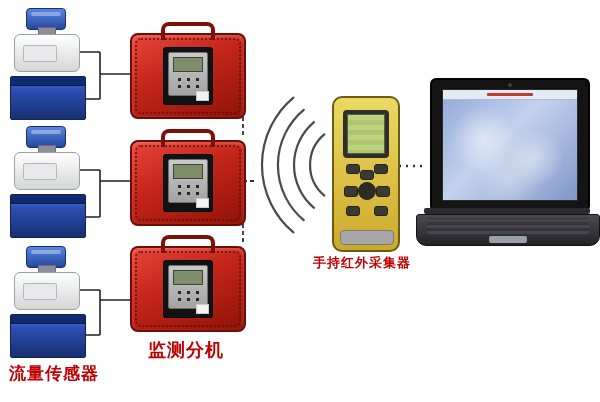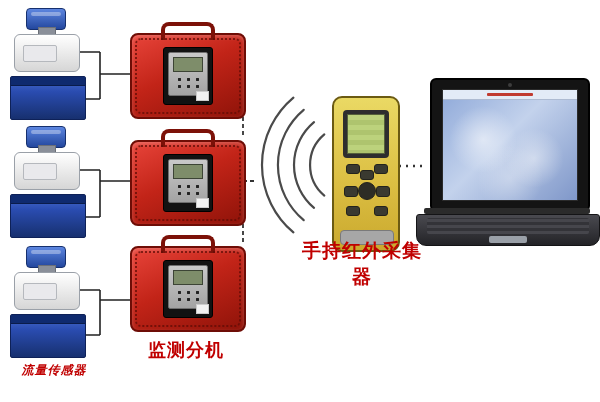--- a/index.html
+++ b/index.html
@@ -82,23 +82,23 @@
   .lap-hinge{position:absolute;left:8px;top:130px;width:166px;height:6px;background:#2b2b2b;border-radius:2px;}
   .lap-base{position:absolute;left:0;top:136px;width:182px;height:30px;border-radius:3px 3px 10px 10px;
     background:linear-gradient(180deg,#4a4a50,#232327);border:1px solid #141416;}
   .lap-keys{position:absolute;left:10px;top:3px;right:10px;height:16px;border-radius:2px;
     background:repeating-linear-gradient(0deg,#46464c 0 3px,#333338 3px 6px);}
   .lap-touchpad{position:absolute;left:50%;bottom:2px;transform:translateX(-50%);width:38px;height:7px;
     background:#9aa0a8;border-radius:2px;}
 
   
   .lbl{position:absolute;color:#c00000;font-weight:bold;text-align:center;letter-spacing:1px;}
-  .lbl-flow{left:4px;top:362px;width:100px;font-size:12px;font-style:italic;}
+  .lbl-flow{left:4px;top:362px;width:100px;font-size:17px;}
   .lbl-monitor{left:144px;top:338px;width:84px;font-size:18px;}
-  .lbl-handheld{left:296px;top:238px;width:132px;font-size:19px;}
+  .lbl-handheld{left:296px;top:254px;width:132px;font-size:13px;}
 </style>
 </head>
 <body>
 
 <div class="stage">
 
   <svg class="wires" width="600" height="402" viewBox="0 0 600 402">
 
     <path d="M78 52 H100 M84 99 H100 M100 52 V99 M100 74 H130" fill="none" stroke="#222" stroke-width="1.6"></path>
     <path d="M78 170 H100 M84 217 H100 M100 170 V217 M100 181 H130" fill="none" stroke="#222" stroke-width="1.6"></path>

